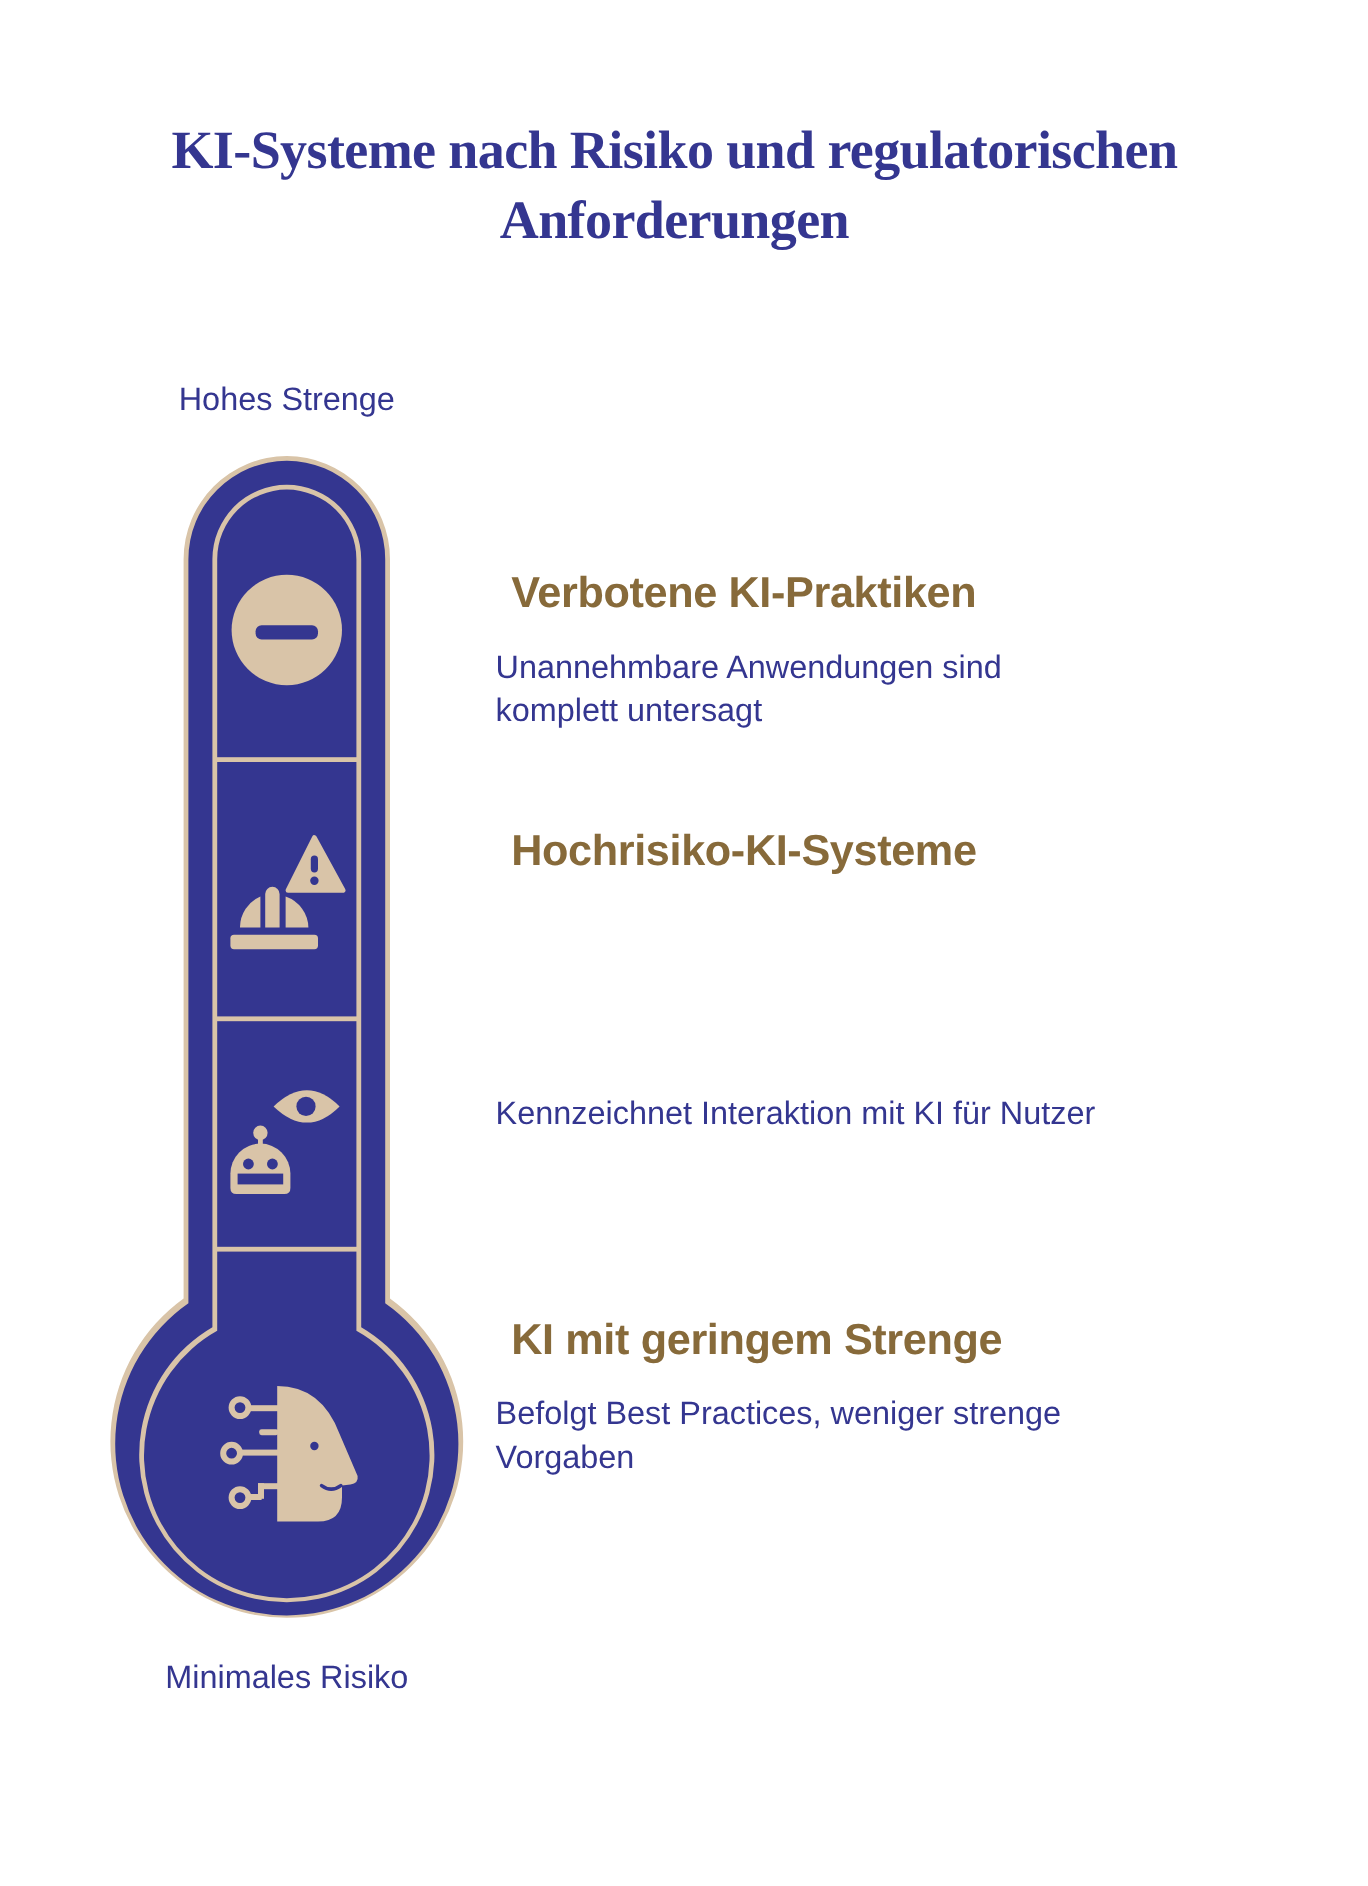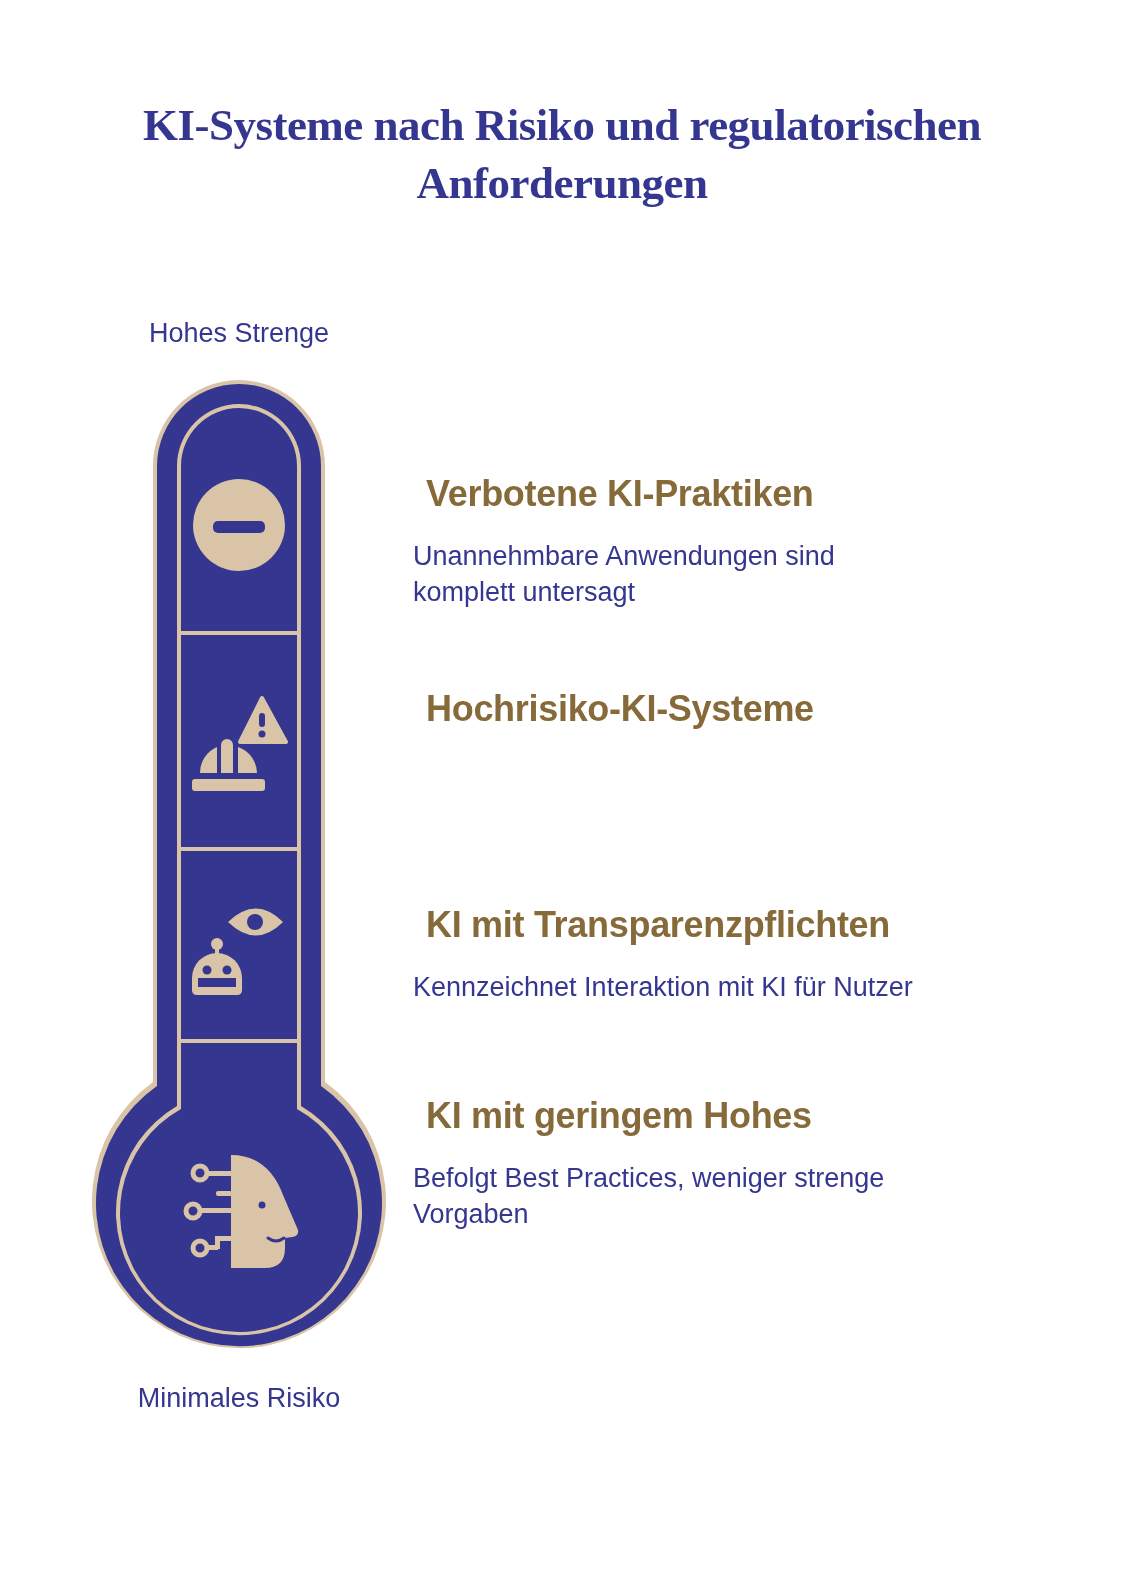--- a/index.html
+++ b/index.html
@@ -81,20 +81,19 @@
 <div class="item" style="top:457px;">
   <h2>Verbotene KI-Praktiken</h2>
   <p style="width:480px;">Unannehmbare Anwendungen sind komplett untersagt</p>
 </div>
 
 <div class="item" style="top:672px;">
   <h2>Hochrisiko-KI-Systeme</h2>
 </div>
 
 <div class="item" style="top:888px;">
-  <h2>KI mit Transparenzpflichten</h2>
   <p style="width:640px;">Kennzeichnet Interaktion mit KI für Nutzer</p>
 </div>
 
 <div class="item" style="top:1079px;">
-  <h2>KI mit geringem Hohes</h2>
+  <h2>KI mit geringem Strenge</h2>
   <p style="width:530px;">Befolgt Best Practices, weniger strenge Vorgaben</p>
 </div>
 
 </body></html>

